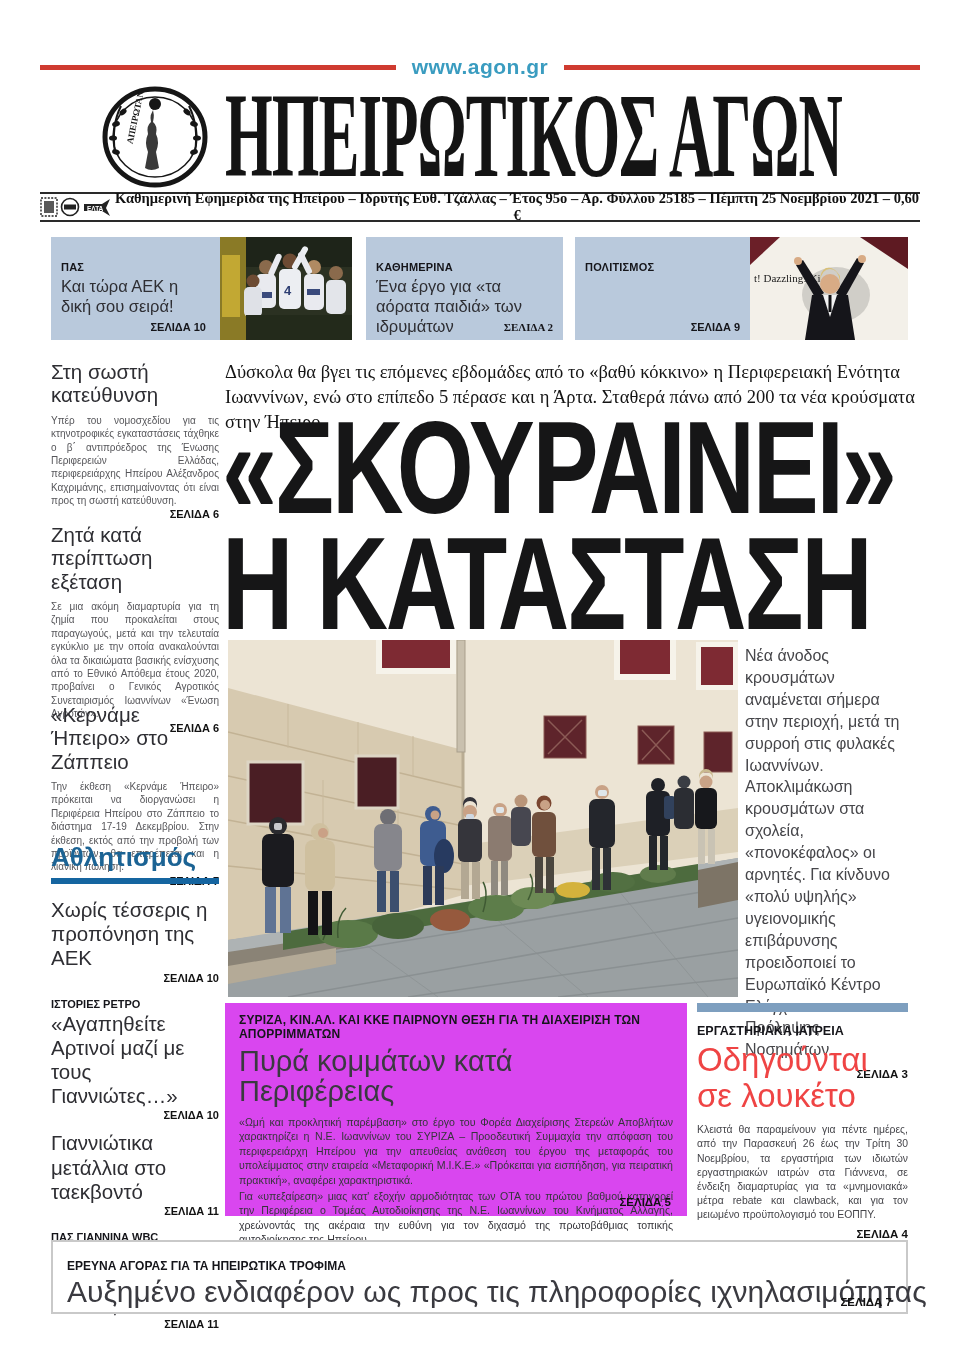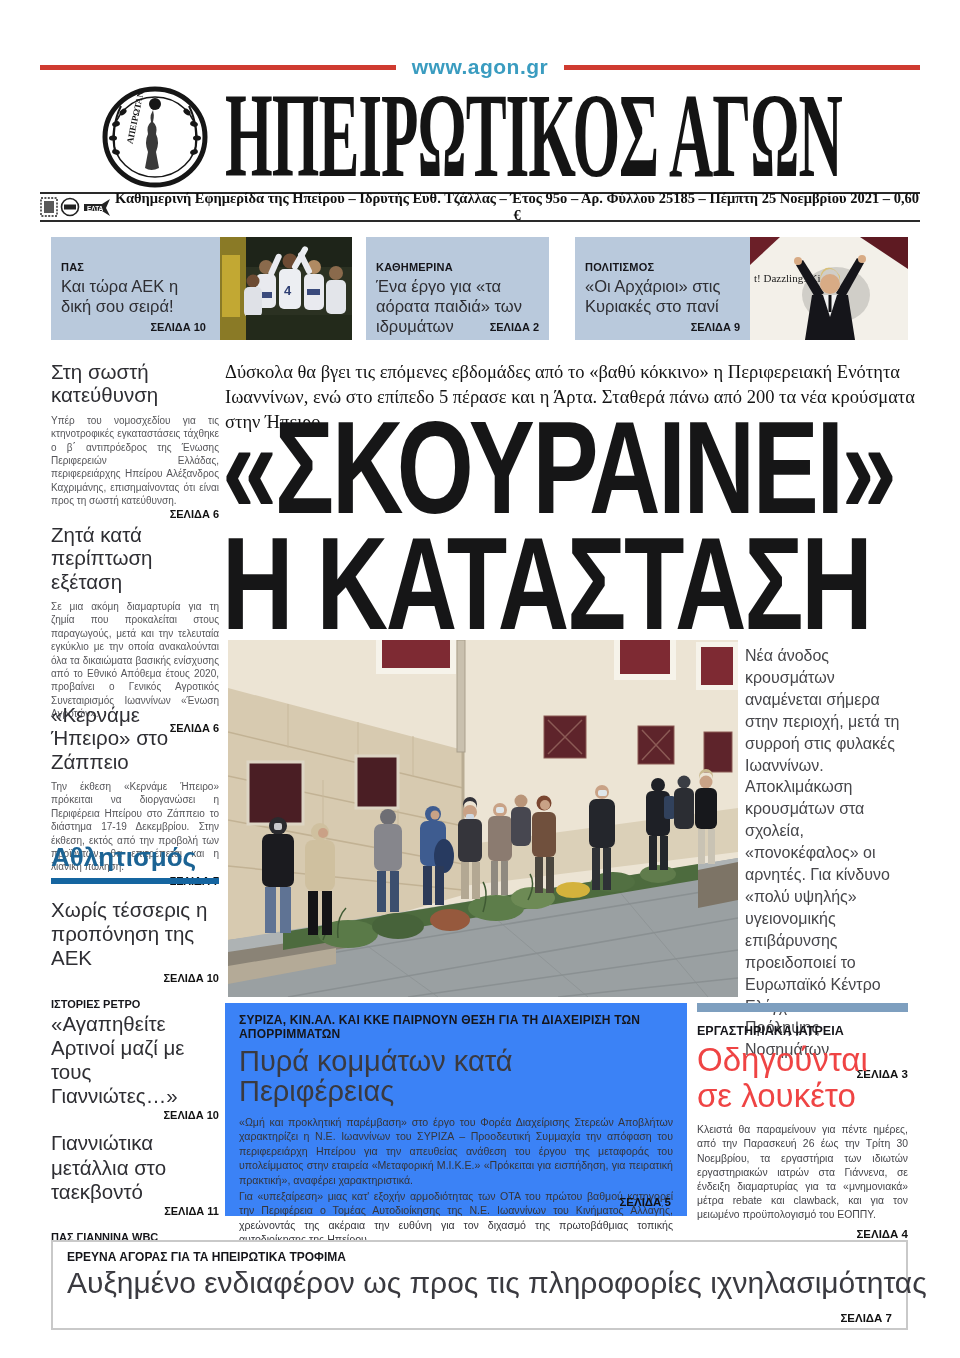--- a/index.html
+++ b/index.html
@@ -43,38 +43,38 @@
 
   
   .deck{left:225px;top:360px;width:695px;font-family:"Liberation Serif","DejaVu Serif",serif;
      font-size:18.5px;line-height:1.35;color:#151515;}
   .hl{white-space:nowrap;font-weight:bold;color:#161617;line-height:1;
      font-size:132px;letter-spacing:-3px;transform:scale(0.75,1.0);transform-origin:0 0;}
   .sidecol{left:745px;top:645px;width:163px;font-size:16px;line-height:1.37;color:#46464a;}
   .side-page{font-size:11.5px;font-weight:bold;color:#111;text-align:right;margin-top:6px;}
 
   
-  .waste{left:225px;top:1003px;width:462px;height:213px;background:#3b82f6;box-sizing:border-box;
+  .waste{left:225px;top:1003px;width:462px;height:213px;background:#d946ef;box-sizing:border-box;
      padding:10px 14px;}
   .w-kicker{font-size:12px;font-weight:bold;color:#15151a;letter-spacing:.2px;}
   .w-head{font-size:29px;color:#3a3a40;font-weight:normal;margin:5px 0 8px 0;line-height:1.05;}
   .w-body{font-size:10.6px;line-height:1.36;color:#35353a;text-align:justify;margin:0 0 2px 0;}
   .w-page{position:absolute;right:16px;bottom:8px;font-size:11.5px;font-weight:bold;color:#111;}
 
   
   .labs{left:697px;top:1003px;width:211px;}
   .bluebar{height:9px;background:#7e9fbf;}
   .l-kicker{font-size:12.5px;font-weight:bold;color:#15151a;margin:12px 0 4px 0;}
   .l-head{font-size:33px;color:#ef4444;font-weight:normal;line-height:1.08;margin:0 0 10px 0;}
   .l-body{font-size:10.4px;line-height:1.36;color:#45454a;text-align:justify;margin:0;}
   .l-page{font-size:11.5px;font-weight:bold;color:#111;text-align:right;margin:6px 0 10px 0;}
 
   
-  .strap{left:51px;top:1240px;width:857px;height:90px;border:2px solid #c9c9c9;box-sizing:border-box;
-     padding:8px 14px 6px 14px;background:#fff;}
+  .strap{left:51px;top:1240px;width:857px;height:74px;border:2px solid #c9c9c9;box-sizing:border-box;
+     padding:17px 14px 6px 14px;background:#fff;}
   .s-kicker{font-size:12px;font-weight:bold;color:#15151a;}
   .s-head{font-size:30px;color:#3a3a40;font-weight:normal;line-height:1.05;margin-top:3px;white-space:nowrap;}
   .s-page{position:absolute;right:14px;bottom:4px;font-size:11.5px;font-weight:bold;color:#111;}
 </style>
 </head>
 <body>
 
 <div class="page">
 
   <div class="abs toprule">
@@ -158,30 +158,29 @@
           </g>
         <g>
             <circle cx="33" cy="44" r="6.5" fill="#6d4b33"></circle>
             <rect x="24" y="50" width="18" height="30" rx="5" fill="#dfe1e7"></rect>
           </g>
         <rect x="26" y="78" width="106" height="25" fill="#232a1b"></rect>
       </g>
     </svg>
   </div>
 
-  <div class="abs teaser" style="left:366px;top:237px;width:183px;">
+  <div class="abs teaser" style="left:366px;top:237px;width:197px;">
     <div class="tk">ΚΑΘΗΜΕΡΙΝΑ</div>
     <div class="tt">Ένα έργο για «τα αόρατα παιδιά» των ιδρυμάτων</div>
-    <div class="tp" style="right:10px;bottom:7px;">ΣΕΛΙΔΑ 2</div>
+    <div class="tp" style="right:10px;bottom:7px;font-family:Liberation Serif, serif;">ΣΕΛΙΔΑ 2</div>
   </div>
 
   <div class="abs teaser" style="left:575px;top:237px;width:333px;">
     <div style="width:170px;">
       <div class="tk">ΠΟΛΙΤΙΣΜΟΣ</div>
-      <div class="tt">«Οι Αρχάριοι» στις Κυριακές στο πανί</div>
     </div>
     <div class="tp" style="right:168px;bottom:7px;">ΣΕΛΙΔΑ 9</div>
     <svg class="tphoto" width="158" height="103" viewBox="0 0 158 103" preserveAspectRatio="none">
       <rect width="158" height="103" fill="#f3f0e9"></rect>
       <path d="M0,0 L30,0 L0,28 Z" fill="#6b1f28"></path>
       <path d="M110,0 L158,0 L158,32 Z" fill="#5e1a22"></path>
       <ellipse cx="86" cy="58" rx="34" ry="28" fill="#000000" opacity="0.14"></ellipse>
       <text x="4" y="45" font-size="11" fill="#1a1a1a" font-family="Liberation Serif, serif">t! Dazzling! Ki</text>
       <g>
         <path d="M66,62 L46,28 L53,23 L74,56 Z" fill="#15151a"></path>

